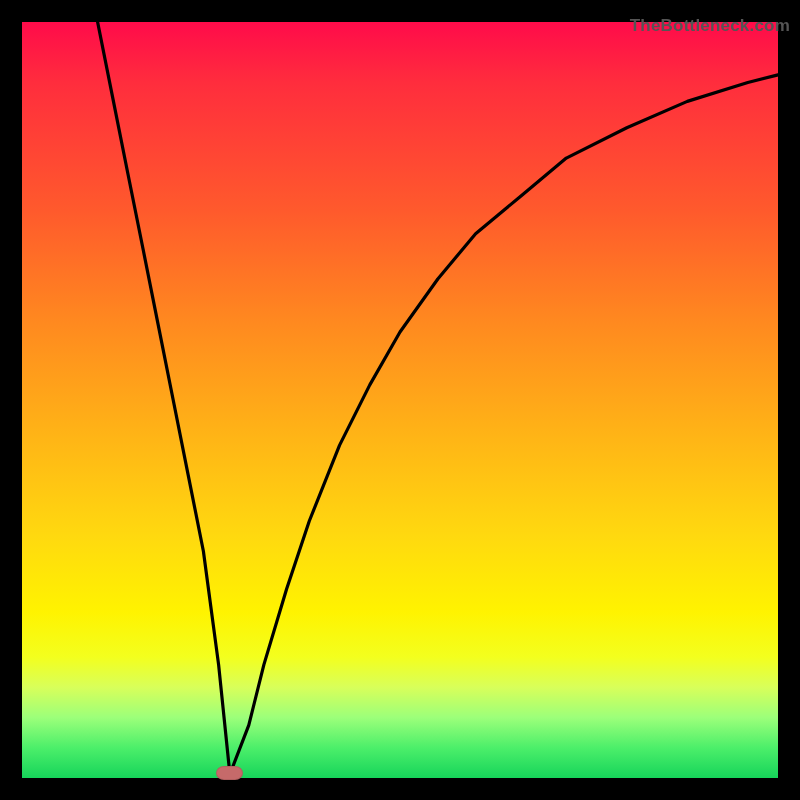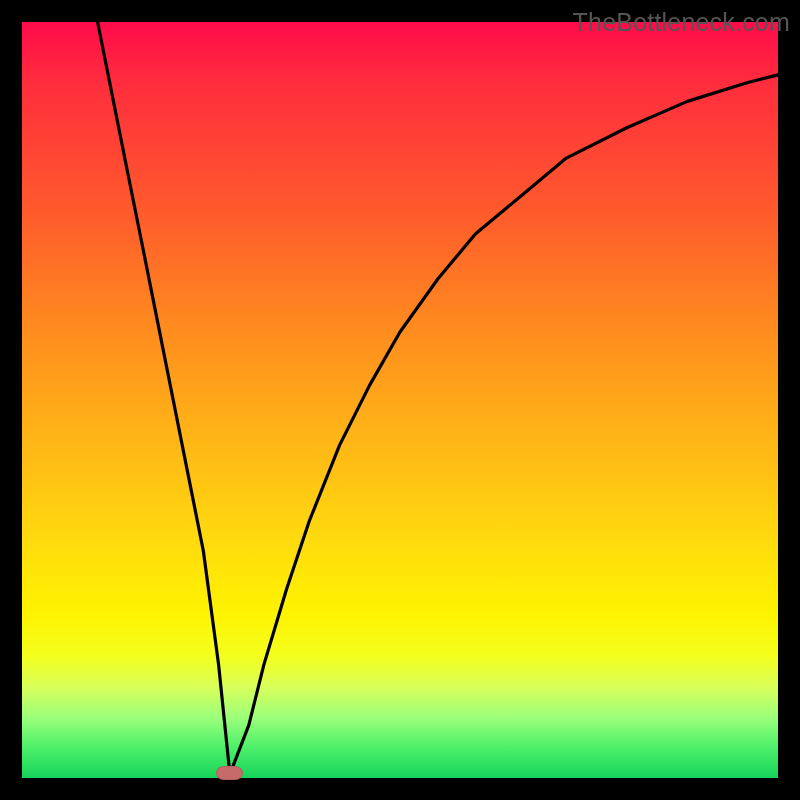--- a/index.html
+++ b/index.html
@@ -35,24 +35,24 @@
       #fff300 78%,
       #f3ff1e 84%,
       #d8ff5a 88%,
       #9cff7a 92%,
       #4cef6a 96%,
       #16d45a 100%
     );
   }
   .watermark {
     position: absolute;
-    top: 8px;
+    top: 16px;
     right: 10px;
-    font-size: 25px;
-    font-weight: 400;
+    font-size: 17px;
+    font-weight: 700;
     color: #555;
     letter-spacing: 0.2px;
     user-select: none;
   }
   svg.curve {
     position: absolute;
     left: 0;
     top: 0;
     width: 756px;
     height: 756px;

